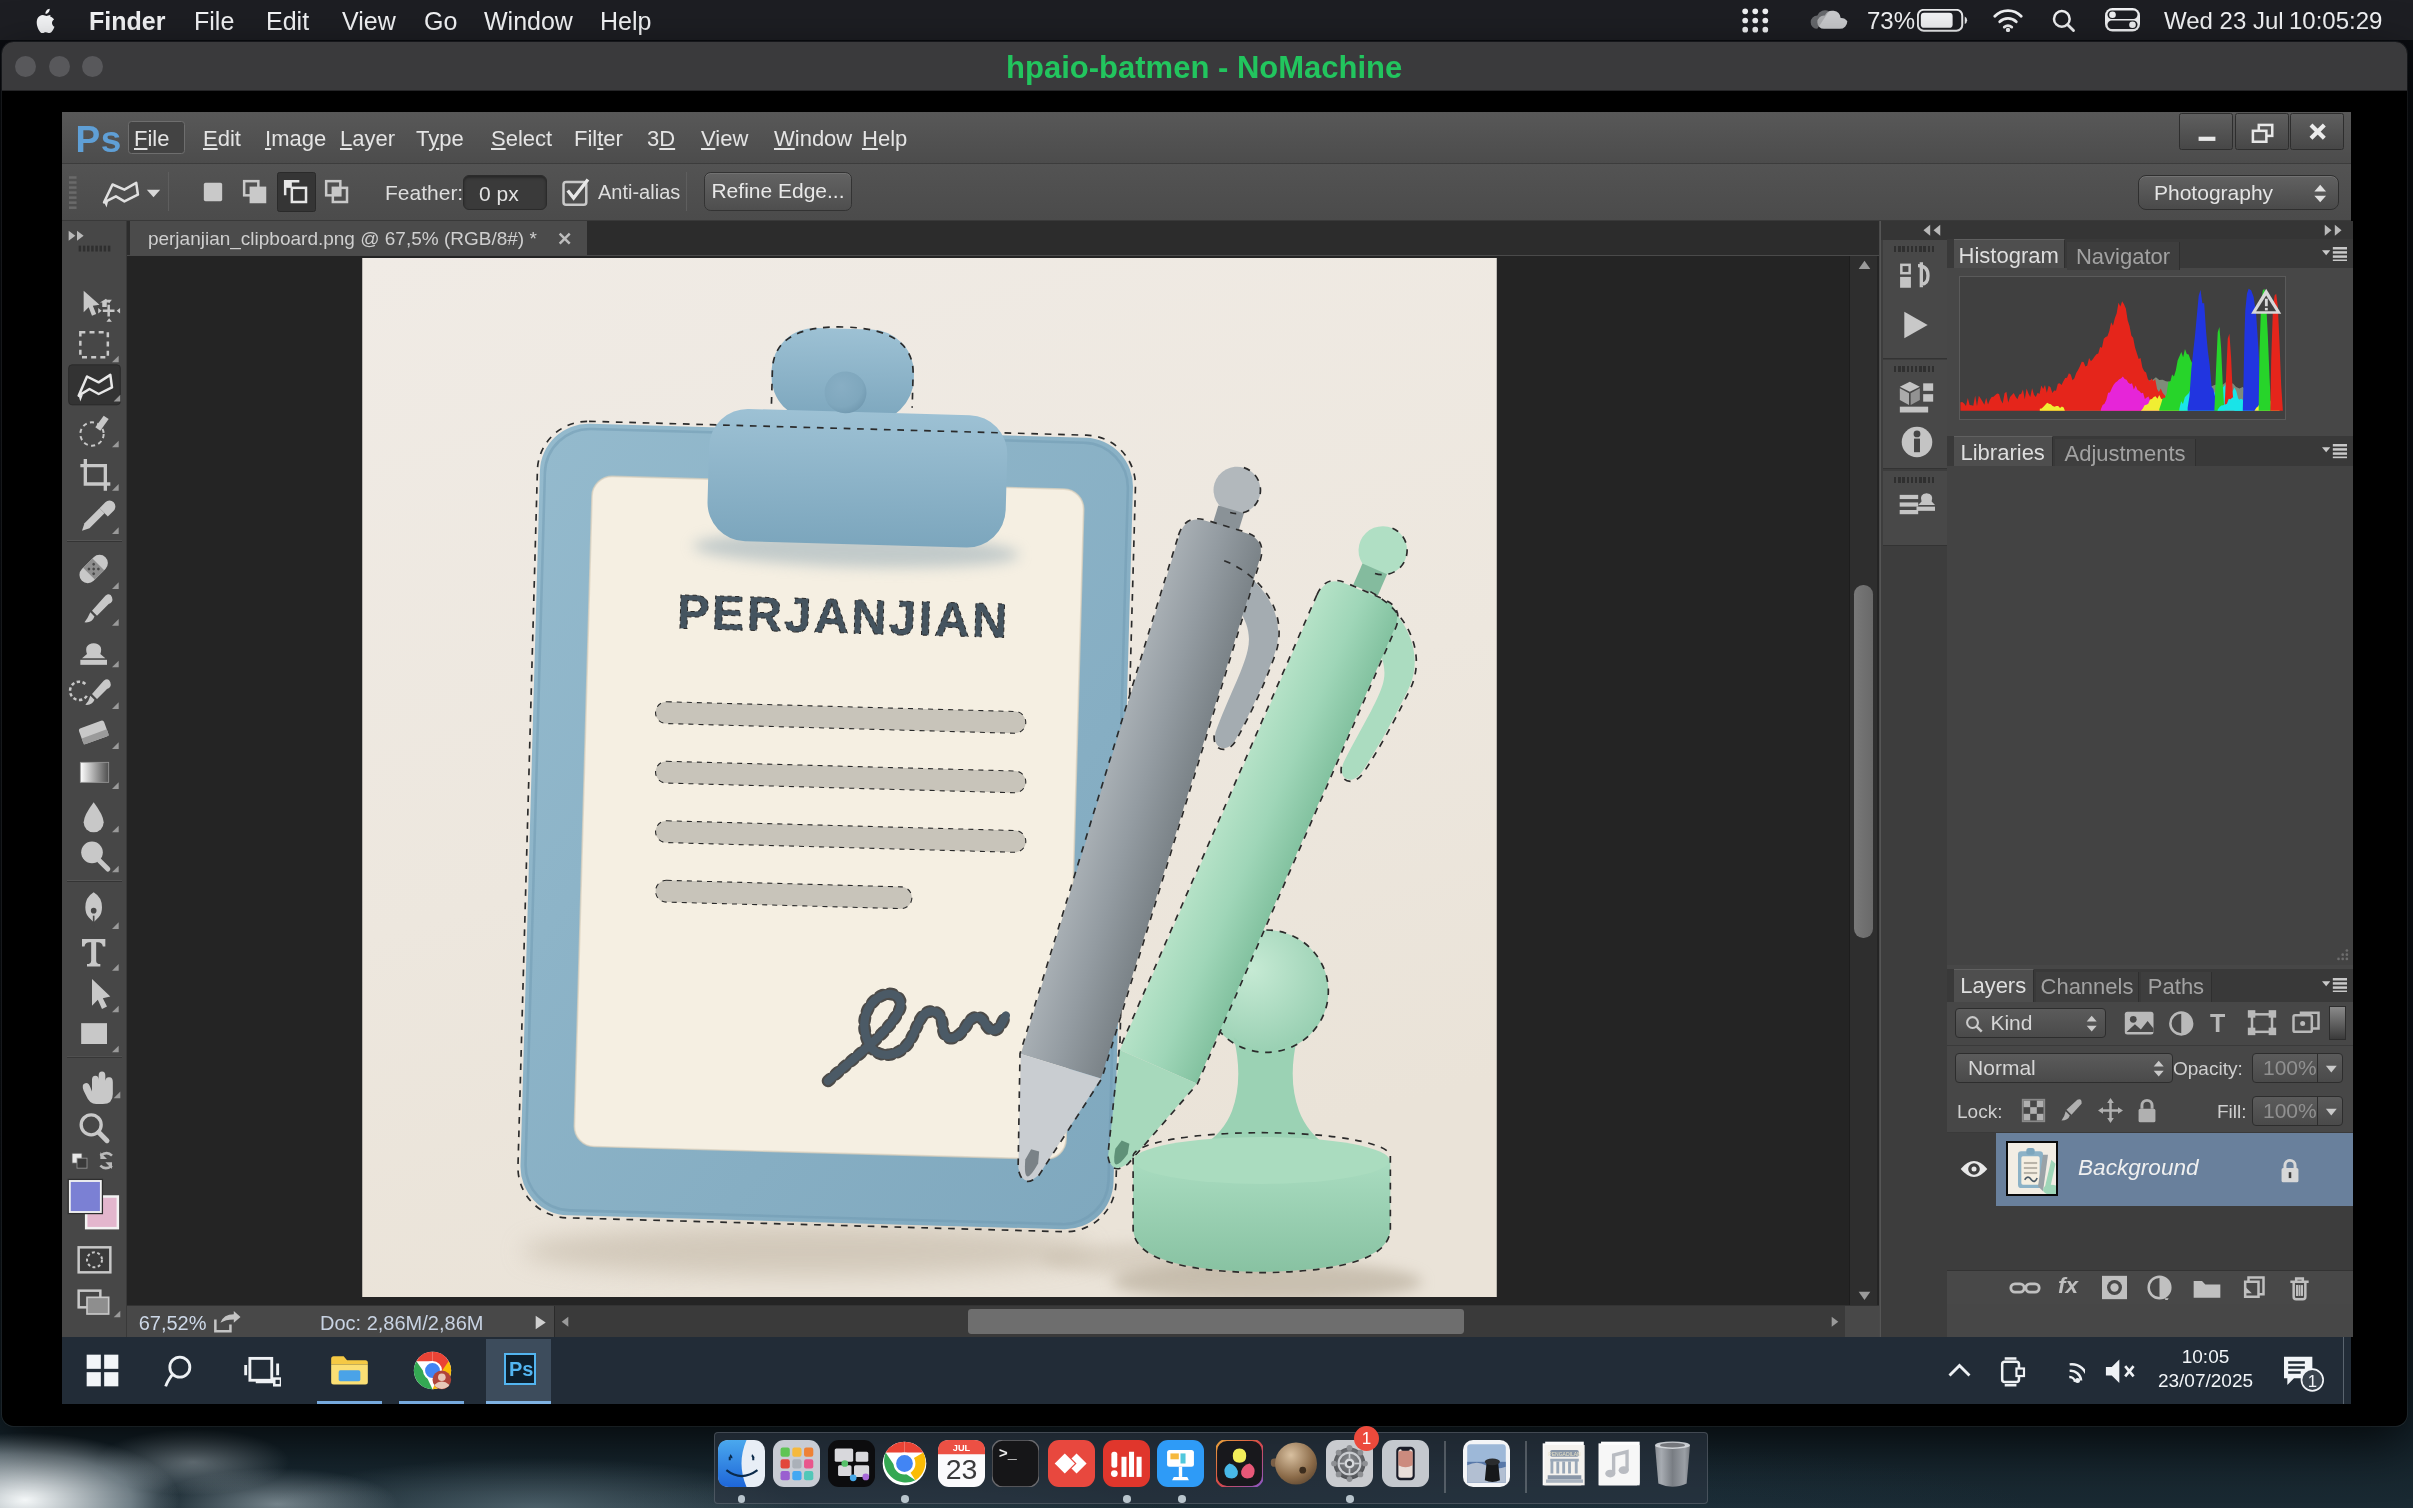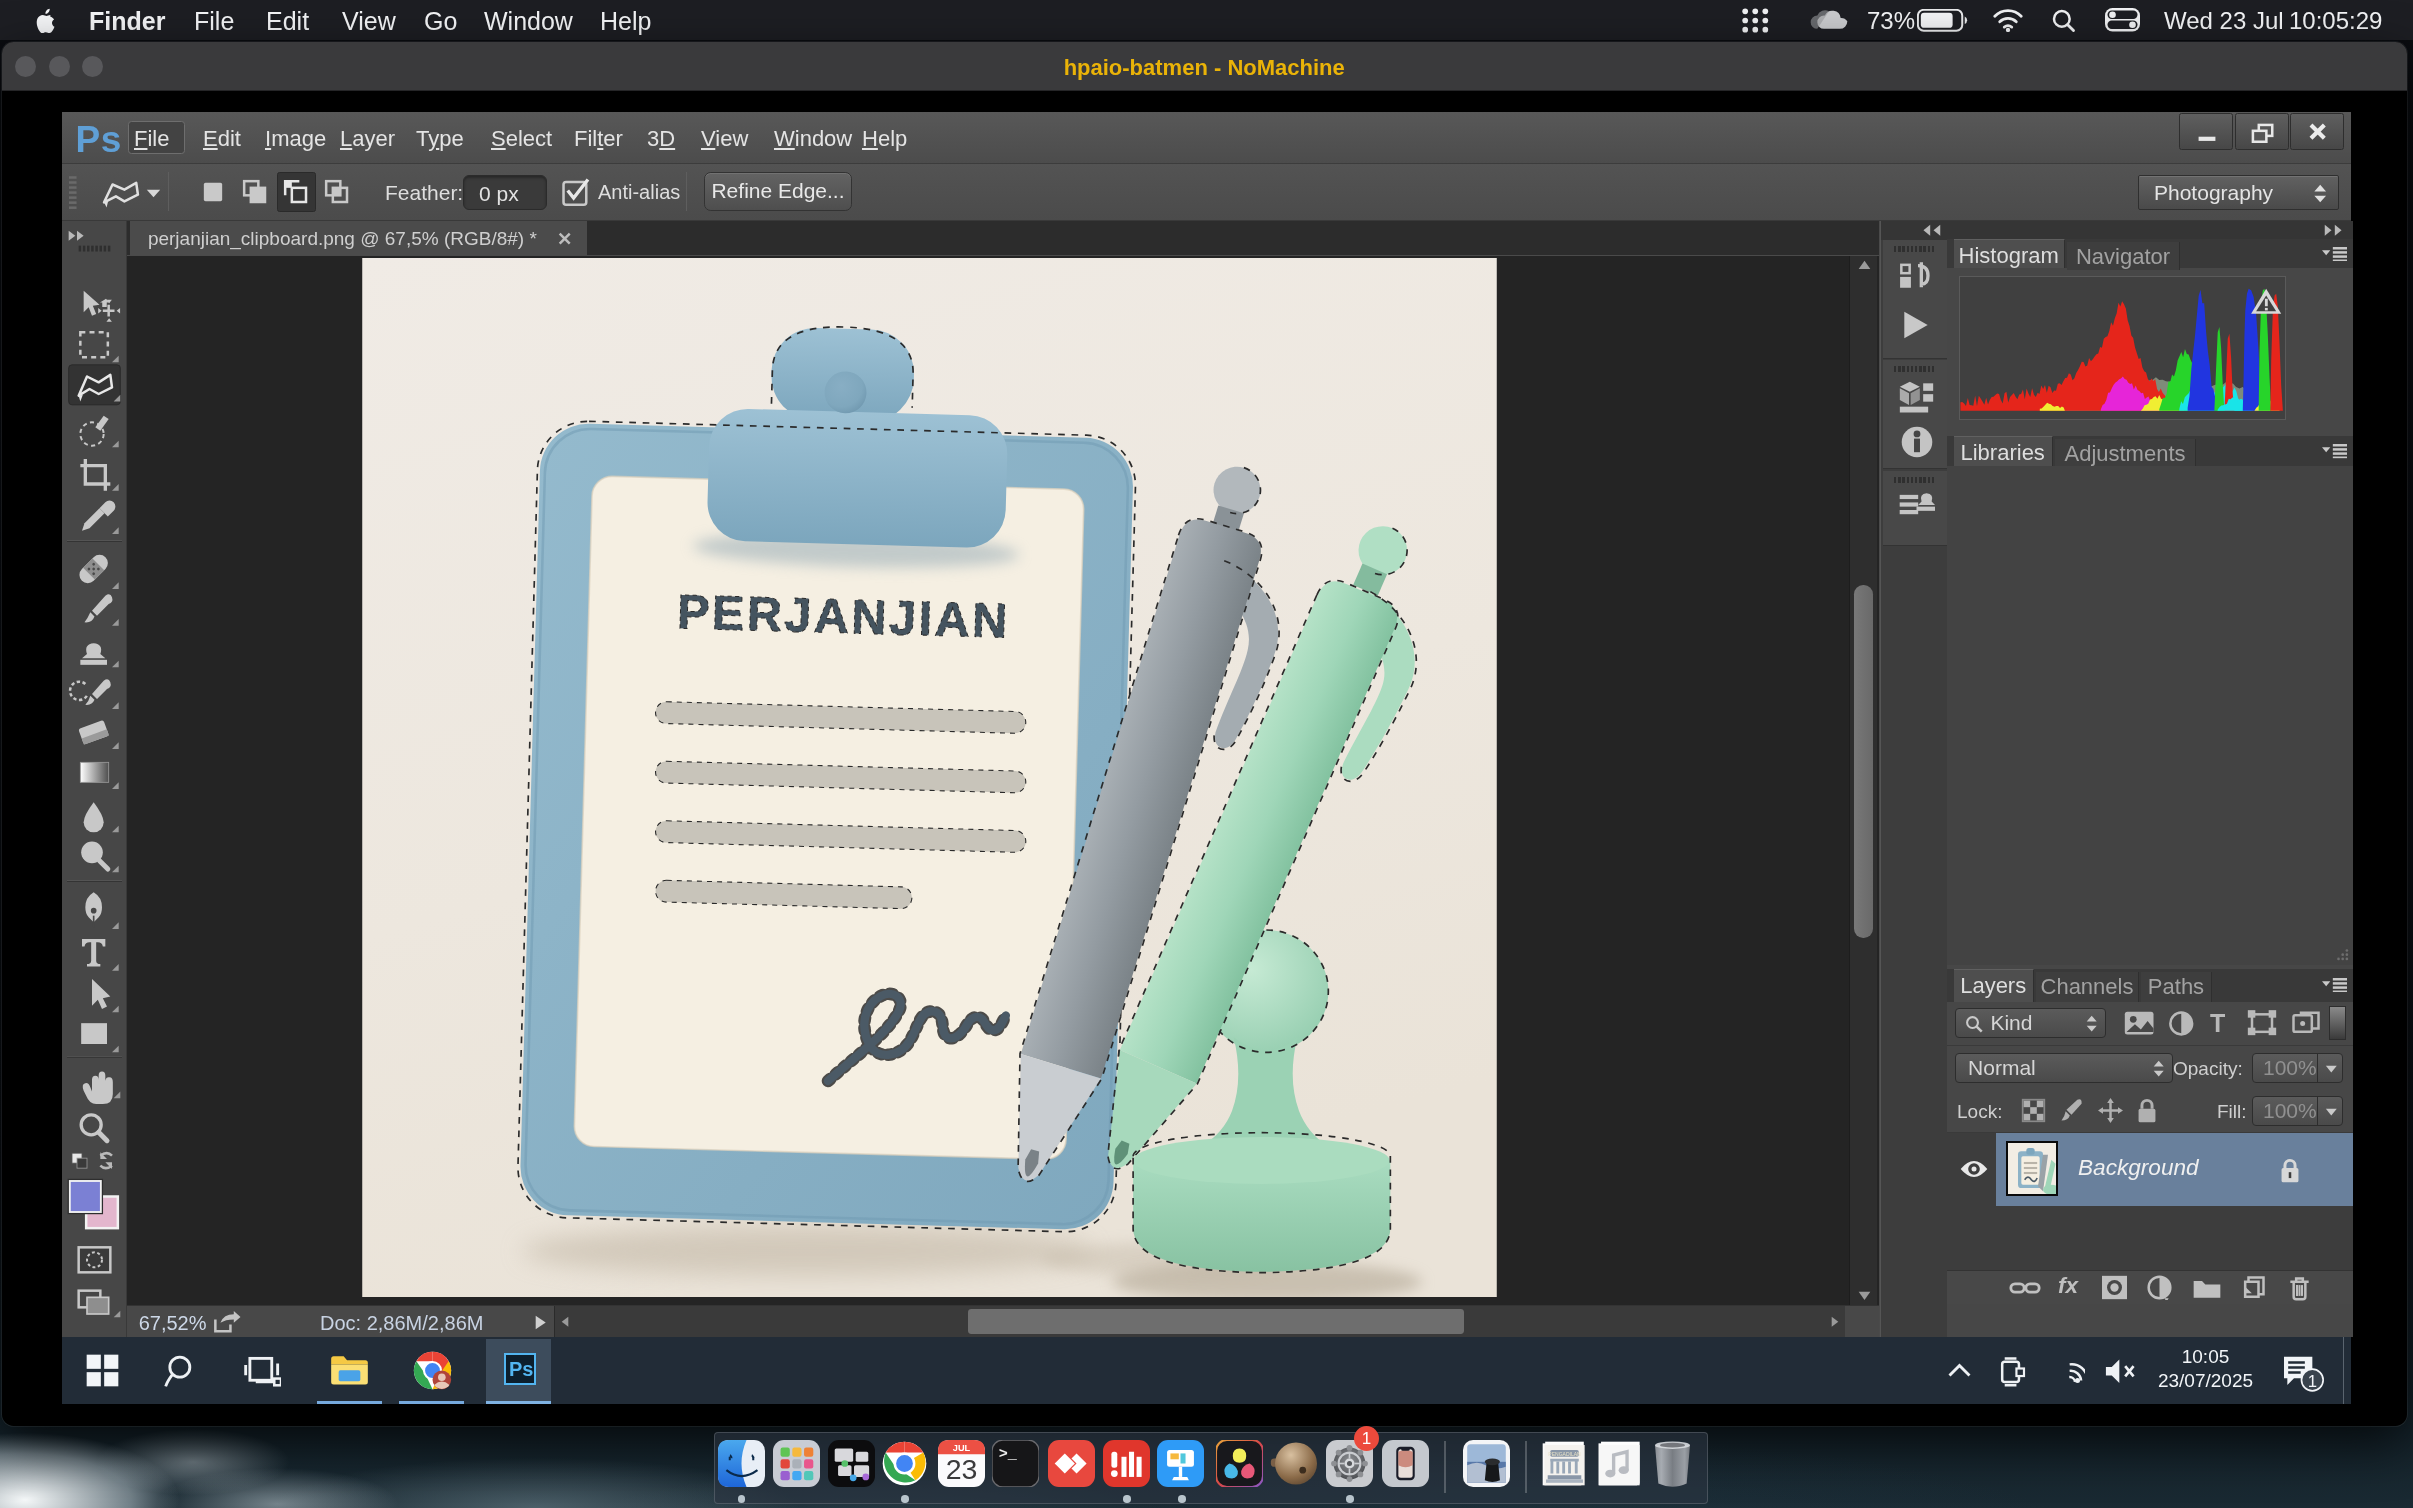--- a/index.html
+++ b/index.html
@@ -24,21 +24,21 @@
   #menubar .item { position:absolute; top:0; height:40px; line-height:42px; font-size:25px; }
   #menubar .bold { font-weight:bold; }
 
   
   #nmwin { left:1.7px; top:42px; width:2405px; height:1384px; background:#000; border-radius:11.7px;
            box-shadow:0 0 0 0.8px rgba(255,255,255,0.08), 0 17px 50px rgba(0,0,0,0.7); }
   #nmtitle { left:1.7px; top:42px; width:2405px; height:49px; background:#3a3a3c; border-radius:11.7px 11.7px 0 0;
              border-bottom:0.8px solid #252527; }
   #nmtitle .dot { position:absolute; top:14.2px; width:21px; height:21px; border-radius:50%; background:#58585b; }
   #nmtitle .title { position:absolute; top:0; left:0; width:100%; text-align:center; line-height:52px;
-                    font-size:22px; font-weight:bold; color:#eab308; }
+                    font-size:31px; font-weight:bold; color:#22c55e; }
 
   
   #pswin { left:62px; top:112px; width:2289px; height:1225px; background:#4a4a4a; }
 
   #psmenu { left:62px; top:112px; width:2289px; height:52px;
             background:linear-gradient(180deg,#585858,#4c4c4c); border-bottom:0.8px solid #3c3c3c; }
   #psmenu .m { position:absolute; top:0; height:52px; line-height:54px; font-size:22px; color:#e4e4e4; }
   #psmenu .u { text-decoration:underline; }
   #pslogo { position:absolute; left:13.4px; top:6.7px; font-size:37px; font-weight:bold; color:#5f9fd6; letter-spacing:0.8px;}
   #filebox { position:absolute; left:66px; top:9.2px; width:57px; height:33px; background:#434343;
@@ -230,21 +230,21 @@
     </div>
   <svg style="position:absolute;left:499px;top:13.4px" width="32" height="32" viewBox="0 0 38 38">
     <rect x="3" y="6" width="27" height="27" rx="3" fill="none" stroke="#c9c9c9" stroke-width="3"></rect>
     <path d="M8 16 L15 25 L32 3" fill="none" stroke="#e8e8e8" stroke-width="4"></path>
   </svg>
   <div class="lbl" style="left:536px;font-size:20px">Anti-alias</div>
   <div class="optsep" style="left:624px"></div>
   <div style="position:absolute;left:642px;top:8.4px;width:148px;height:39px;background:linear-gradient(180deg,#636363,#4e4e4e);border:0.8px solid #333;border-radius:6.7px;box-shadow:inset 0 0.8px 0 #787878">
     <div style="font-size:21px;color:#e8e8e8;text-align:center;padding-top:5.9px">Refine Edge...</div>
     </div>
-  <div style="position:absolute;left:2076px;top:11px;width:201px;height:35px;background:linear-gradient(180deg,#616161,#4a4a4a);border:0.8px solid #2f2f2f;border-radius:2px;box-shadow:inset 0 0.8px 0 #7a7a7a">
+  <div style="position:absolute;left:2076px;top:11px;width:201px;height:35px;background:linear-gradient(180deg,#616161,#4a4a4a);border:0.8px solid #2f2f2f;border-radius:8px;box-shadow:inset 0 0.8px 0 #7a7a7a">
     <div style="font-size:21px;color:#e4e4e4;padding:5px 0 0 15px">Photography</div>
     <svg style="position:absolute;right:8.4px;top:6.7px" width="18.4" height="22" viewBox="0 0 22 26">
         <path d="M4 10 L11 2 L18 10 Z M4 15 L11 23 L18 15 Z" fill="#e0e0e0"></path>
       </svg>
   </div>
 </div>
 <div id="tools" class="abs">
 <svg width="65" height="1116" viewBox="0 0 78 1332">
   <g fill="#b9b9b9">
     <path d="M8 8 l8 6 -8 6 z M18 8 l8 6 -8 6 z"></path>

